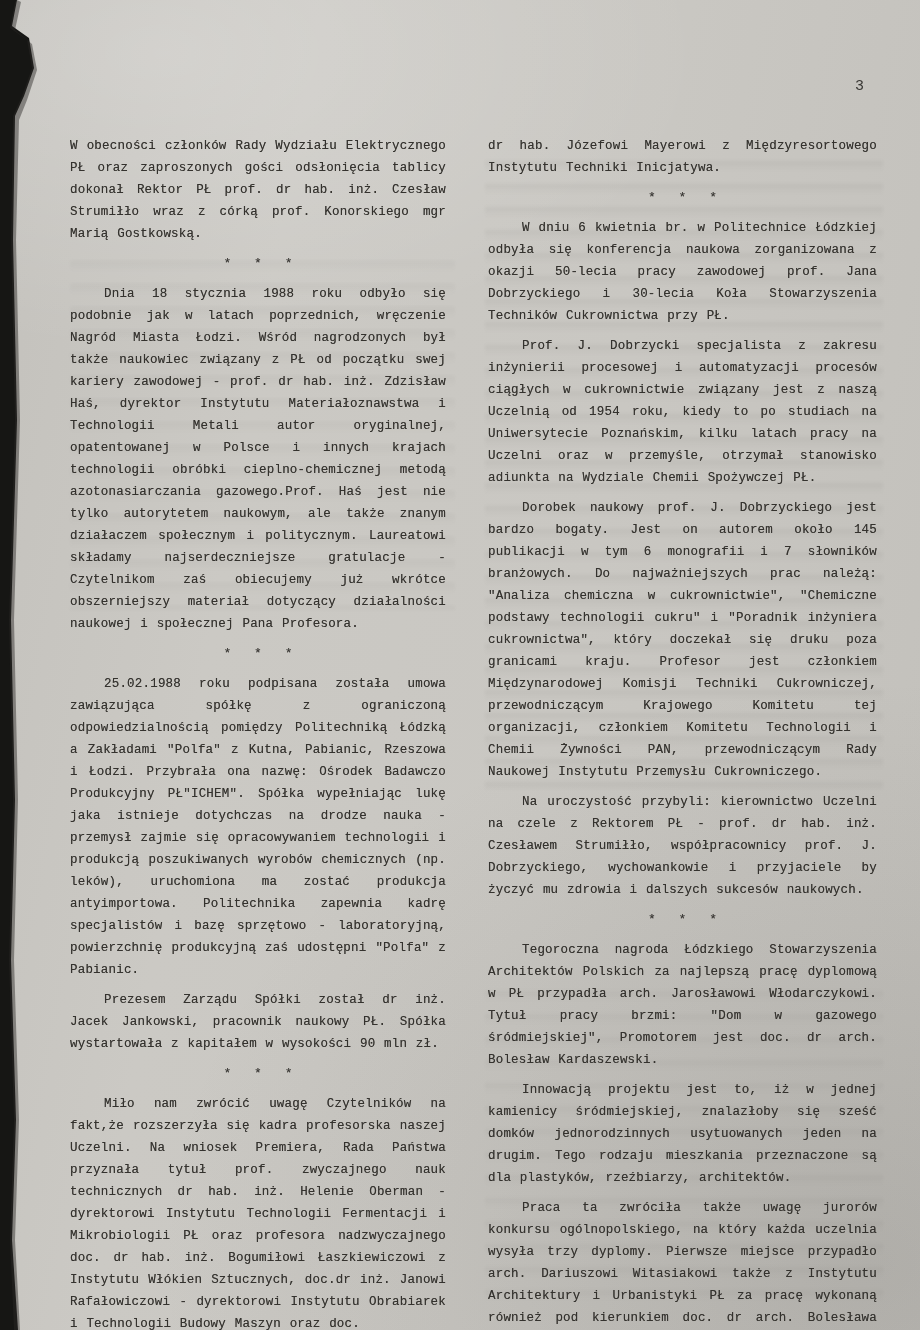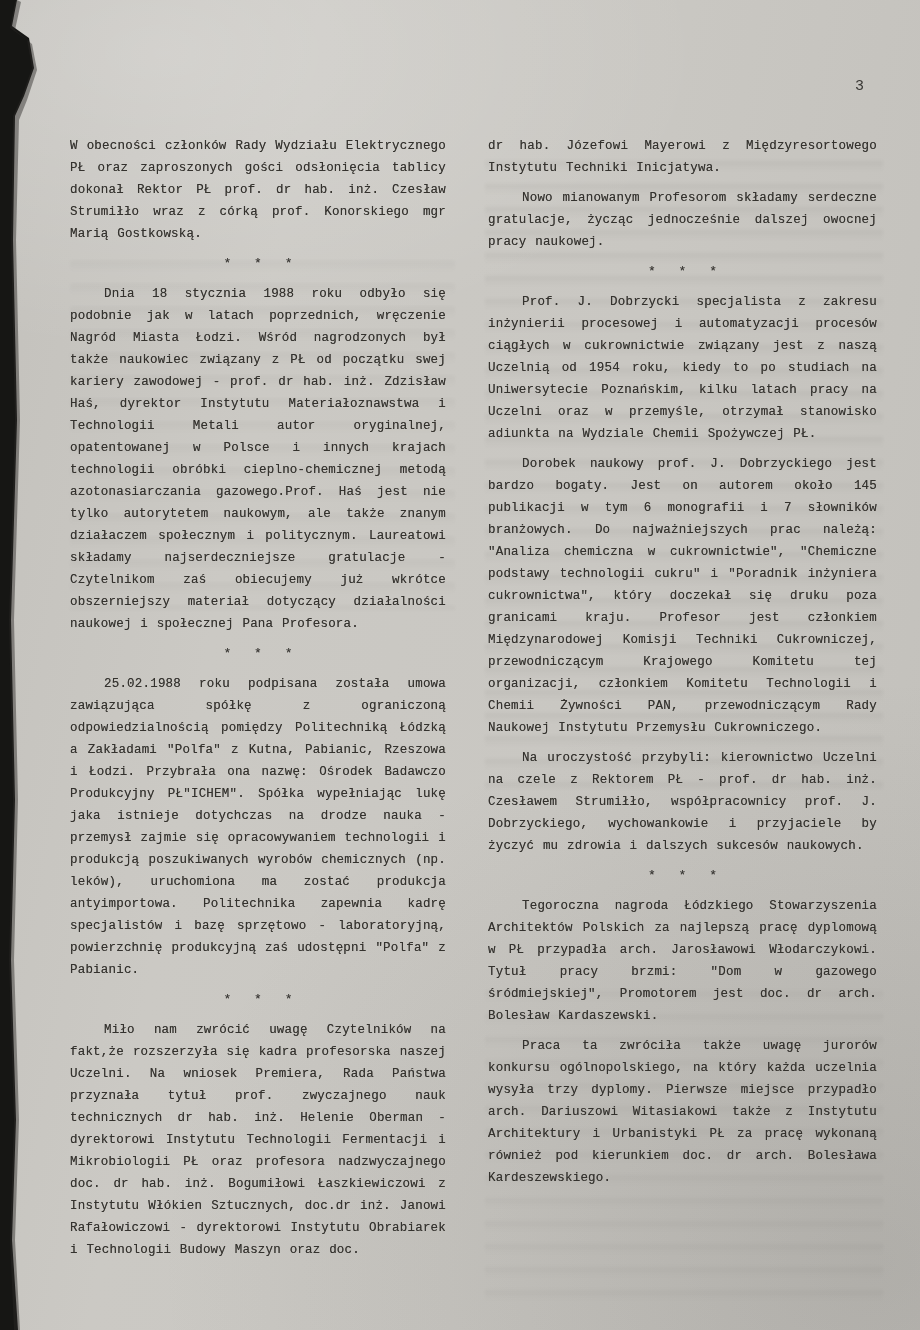--- a/index.html
+++ b/index.html
@@ -102,28 +102,30 @@
   <div class="bleed b3"></div>
 
   <div class="page-number">3</div>
 
   <div class="col col-left">
       <p class="para">W obecności członków Rady Wydziału Elektrycznego PŁ oraz zaproszonych gości odsłonięcia tablicy dokonał Rektor PŁ prof. dr hab. inż. Czesław Strumiłło wraz z córką prof. Konorskiego mgr Marią Gostkowską.</p>
       <div class="separator">* * *</div>
       <p class="para indent">Dnia 18 stycznia 1988 roku odbyło się podobnie jak w latach poprzednich, wręczenie Nagród Miasta Łodzi. Wśród nagrodzonych był także naukowiec związany z PŁ od początku swej kariery zawodowej - prof. dr hab. inż. Zdzisław Haś, dyrektor Instytutu Materiałoznawstwa i Technologii Metali autor oryginalnej, opatentowanej w Polsce i innych krajach technologii obróbki cieplno-chemicznej metodą azotonasiarczania gazowego.Prof. Haś jest nie tylko autorytetem naukowym, ale także znanym działaczem społecznym i politycznym. Laureatowi składamy najserdeczniejsze gratulacje - Czytelnikom zaś obiecujemy już wkrótce obszerniejszy materiał dotyczący działalności naukowej i społecznej Pana Profesora.</p>
       <div class="separator">* * *</div>
       <p class="para indent">25.02.1988 roku podpisana została umowa zawiązująca spółkę z ograniczoną odpowiedzialnością pomiędzy Politechniką Łódzką a Zakładami "Polfa" z Kutna, Pabianic, Rzeszowa i Łodzi. Przybrała ona nazwę: Ośrodek Badawczo Produkcyjny PŁ"ICHEM". Spółka wypełniając lukę jaka istnieje dotychczas na drodze nauka - przemysł zajmie się opracowywaniem technologii i produkcją poszukiwanych wyrobów chemicznych (np. leków), uruchomiona ma zostać produkcja antyimportowa. Politechnika zapewnia kadrę specjalistów i bazę sprzętowo - laboratoryjną, powierzchnię produkcyjną zaś udostępni "Polfa" z Pabianic.</p>
+      <p class="para indent">Prezesem Zarządu Spółki został dr inż. Jacek Jankowski, pracownik naukowy PŁ. Spółka wystartowała z kapitałem w wysokości 90 mln zł.</p>
       <div class="separator">* * *</div>
       <p class="para indent">Miło nam zwrócić uwagę Czytelników na fakt,że rozszerzyła się kadra profesorska naszej Uczelni. Na wniosek Premiera, Rada Państwa przyznała tytuł prof. zwyczajnego nauk technicznych dr hab. inż. Helenie Oberman - dyrektorowi Instytutu Technologii Fermentacji i Mikrobiologii PŁ oraz profesora nadzwyczajnego doc. dr hab. inż. Bogumiłowi Łaszkiewiczowi z Instytutu Włókien Sztucznych, doc.dr inż. Janowi Rafałowiczowi - dyrektorowi Instytutu Obrabiarek i Technologii Budowy Maszyn oraz doc.</p>
     </div>
   <div class="col col-right">
       <p class="para">dr hab. Józefowi Mayerowi z Międzyresortowego Instytutu Techniki Inicjatywa.</p>
-      <p class="para indent">Nowo mianowanym Profesorom składamy serdeczne gratulacje, życząc jednocześnie dalszej owocnej pracy naukowej.</p>
       <div class="separator">* * *</div>
+      <p class="para indent">W dniu 6 kwietnia br. w Politechnice Łódzkiej odbyła się konferencja naukowa zorganizowana z okazji 50-lecia pracy zawodowej prof. Jana Dobrzyckiego i 30-lecia Koła Stowarzyszenia Techników Cukrownictwa przy PŁ.</p>
       <p class="para indent">Prof. J. Dobrzycki specjalista z zakresu inżynierii procesowej i automatyzacji procesów ciągłych w cukrownictwie związany jest z naszą Uczelnią od 1954 roku, kiedy to po studiach na Uniwersytecie Poznańskim, kilku latach pracy na Uczelni oraz w przemyśle, otrzymał stanowisko adiunkta na Wydziale Chemii Spożywczej PŁ.</p>
       <p class="para indent">Dorobek naukowy prof. J. Dobrzyckiego jest bardzo bogaty. Jest on autorem około 145 publikacji w tym 6 monografii i 7 słowników branżowych. Do najważniejszych prac należą: "Analiza chemiczna w cukrownictwie", "Chemiczne podstawy technologii cukru" i "Poradnik inżyniera cukrownictwa", który doczekał się druku poza granicami kraju. Profesor jest członkiem Międzynarodowej Komisji Techniki Cukrowniczej, przewodniczącym Krajowego Komitetu tej organizacji, członkiem Komitetu Technologii i Chemii Żywności PAN, przewodniczącym Rady Naukowej Instytutu Przemysłu Cukrowniczego.</p>
       <p class="para indent">Na uroczystość przybyli: kierownictwo Uczelni na czele z Rektorem PŁ - prof. dr hab. inż. Czesławem Strumiłło, współpracownicy prof. J. Dobrzyckiego, wychowankowie i przyjaciele by życzyć mu zdrowia i dalszych sukcesów naukowych.</p>
       <div class="separator">* * *</div>
       <p class="para indent">Tegoroczna nagroda Łódzkiego Stowarzyszenia Architektów Polskich za najlepszą pracę dyplomową w PŁ przypadła arch. Jarosławowi Włodarczykowi. Tytuł pracy brzmi: "Dom w gazowego śródmiejskiej", Promotorem jest doc. dr arch. Bolesław Kardaszewski.</p>
+      <p class="para indent">Innowacją projektu jest to, iż w jednej kamienicy śródmiejskiej, znalazłoby się sześć domków jednorodzinnych usytuowanych jeden na drugim. Tego rodzaju mieszkania przeznaczone są dla plastyków, rzeźbiarzy, architektów.</p>
       <p class="para indent">Praca ta zwróciła także uwagę jurorów konkursu ogólnopolskiego, na który każda uczelnia wysyła trzy dyplomy. Pierwsze miejsce przypadło arch. Dariuszowi Witasiakowi także z Instytutu Architektury i Urbanistyki PŁ za pracę wykonaną również pod kierunkiem doc. dr arch. Bolesława Kardeszewskiego.</p>
     </div>
 
 </div>
 
 </body></html>

